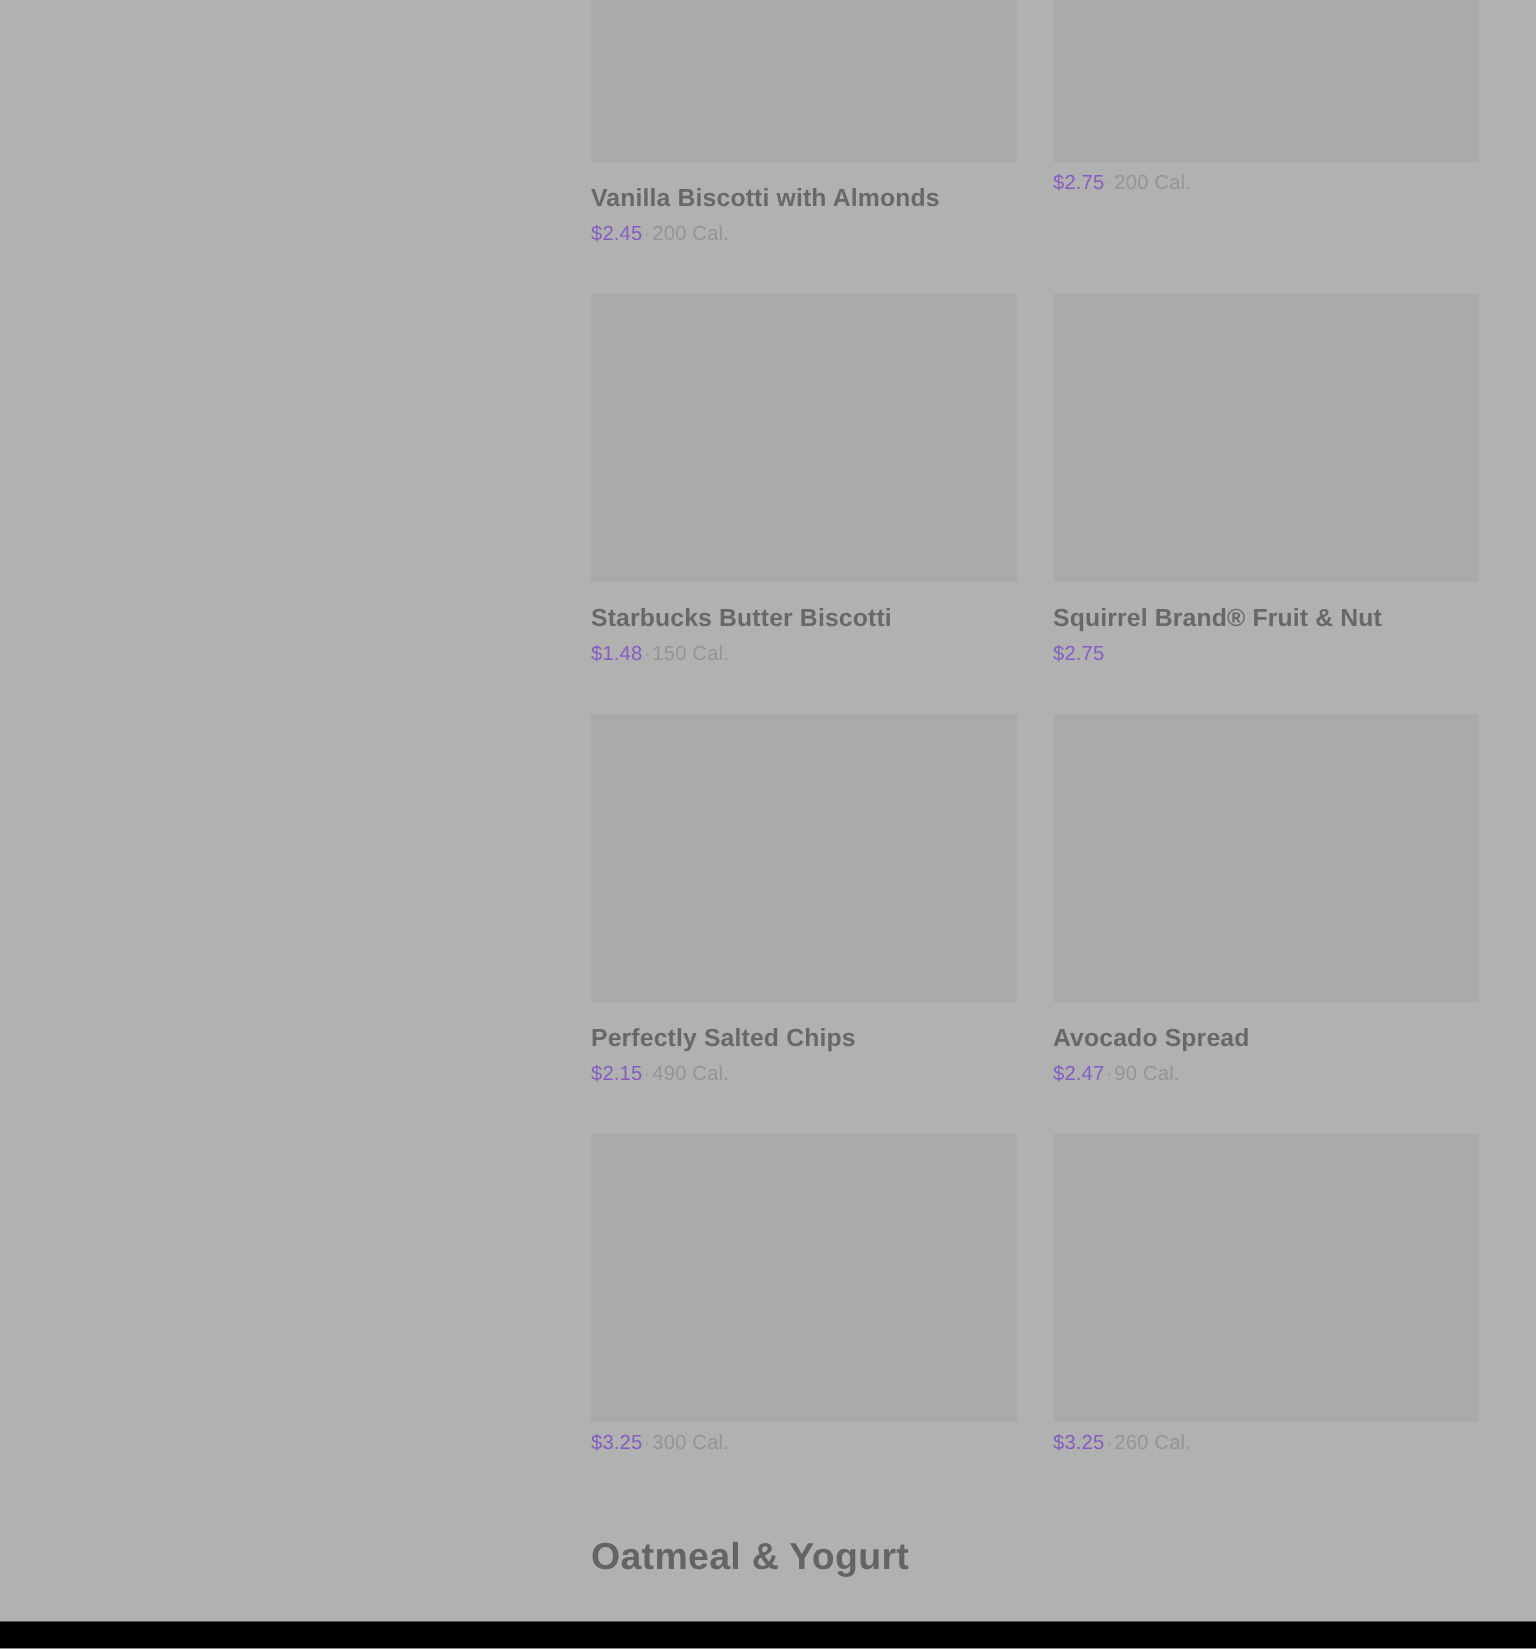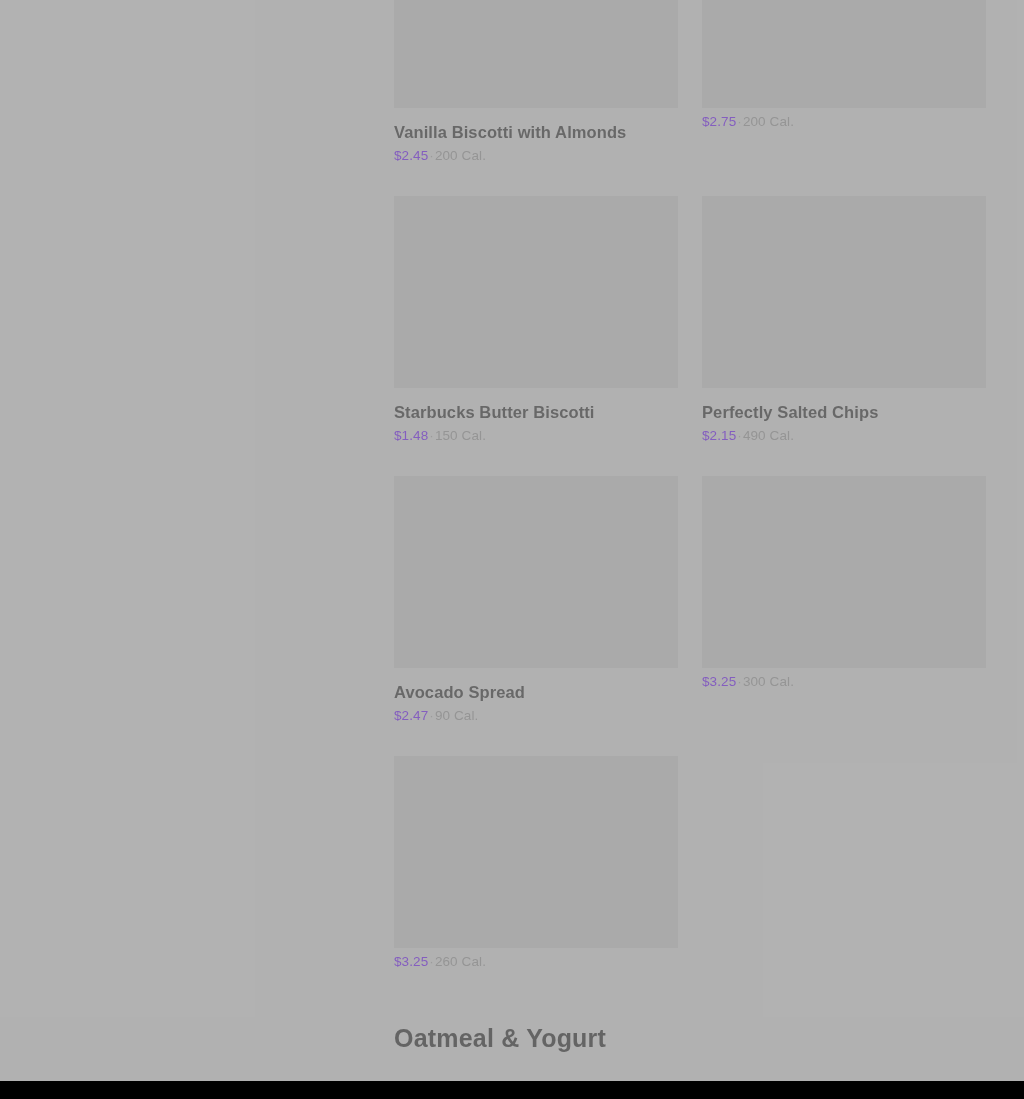--- a/index.html
+++ b/index.html
@@ -132,20 +132,27 @@
       </div>
 
       <div class="product-card">
         <div class="product-thumb"></div>
         <div class="product-name">Starbucks Butter Biscotti</div>
         <div class="product-meta">
           <span class="price">$1.48</span><span class="sep">·</span><span class="cal">150 Cal.</span>
         </div>
       </div>
 
+      <div class="product-card">
+        <div class="product-thumb"></div>
+        <div class="product-name">Squirrel Brand® Fruit &amp; Nut</div>
+        <div class="product-meta">
+          <span class="price">$2.75</span>
+        </div>
+      </div>
 
       <div class="product-card">
         <div class="product-thumb"></div>
         <div class="product-name">Perfectly Salted Chips</div>
         <div class="product-meta">
           <span class="price">$2.15</span><span class="sep">·</span><span class="cal">490 Cal.</span>
         </div>
       </div>
 
       <div class="product-card">

